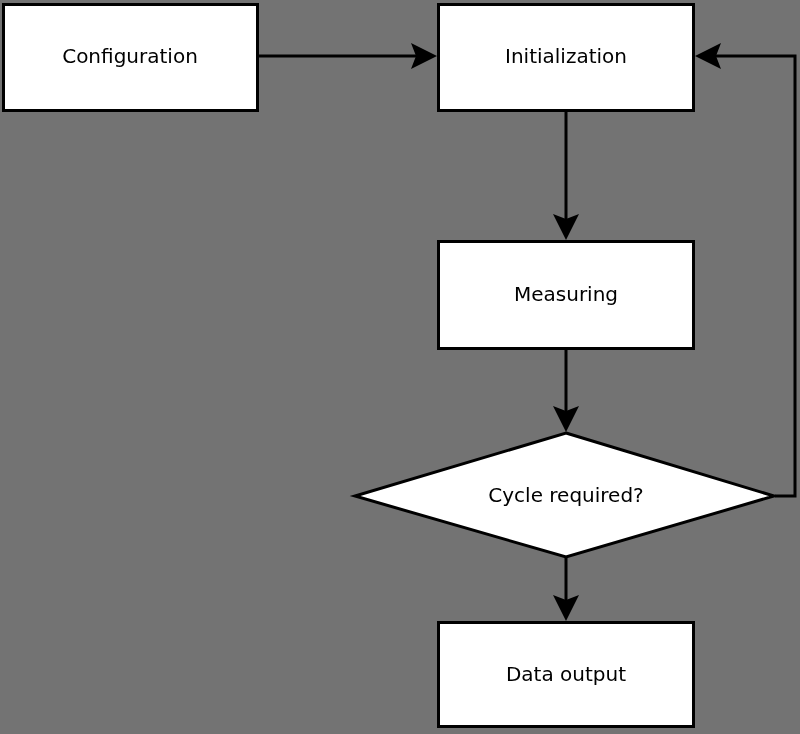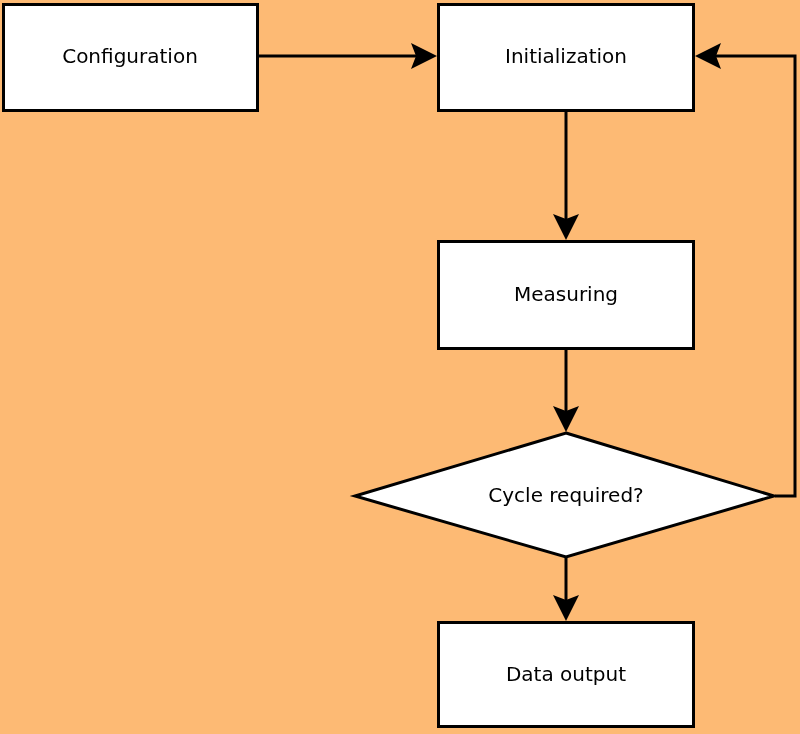--- a/index.html
+++ b/index.html
@@ -4,21 +4,21 @@
 <style>
   html, body {
     margin: 0;
     padding: 0;
     background: #ffffff;
   }
   #canvas {
     position: relative;
     width: 800px;
     height: 734px;
-    background: #fdba74;
+    background: #737373;
     overflow: hidden;
     font-family: "DejaVu Sans", "Liberation Sans", sans-serif;
   }
   #flow-svg {
     position: absolute;
     top: 0;
     left: 0;
     width: 800px;
     height: 734px;
   }

